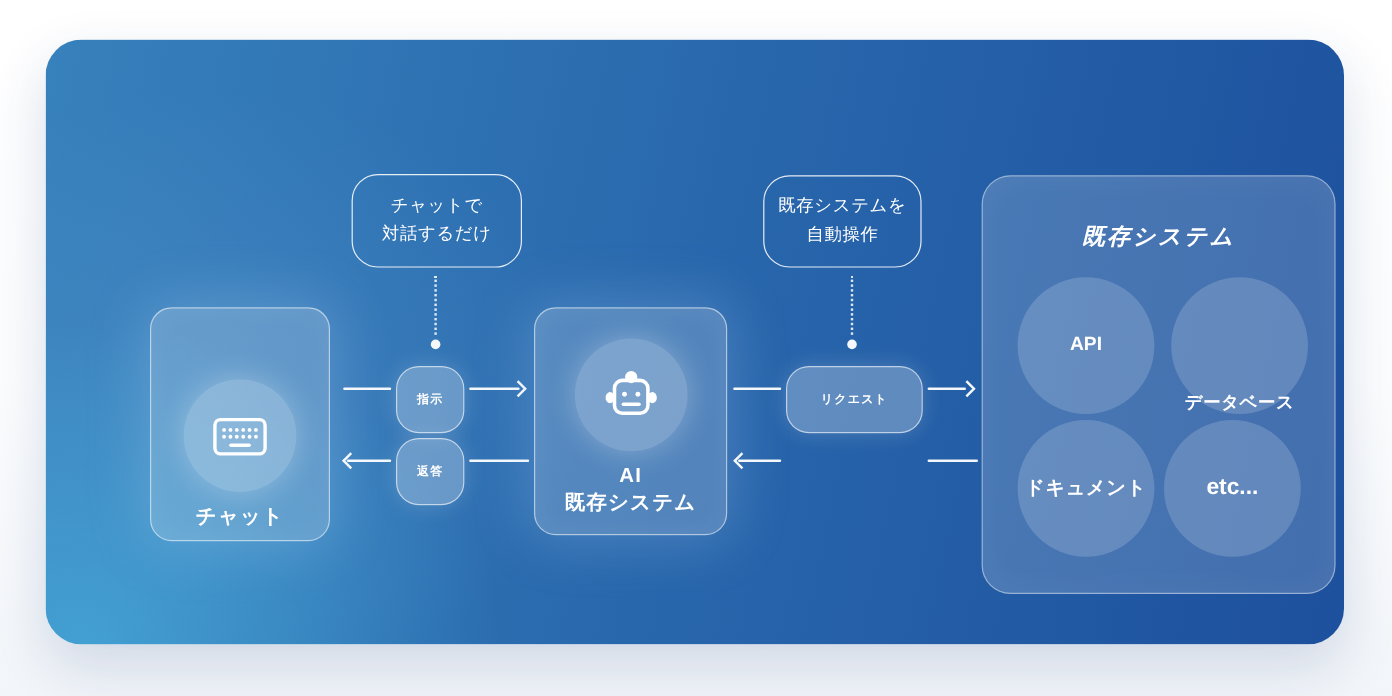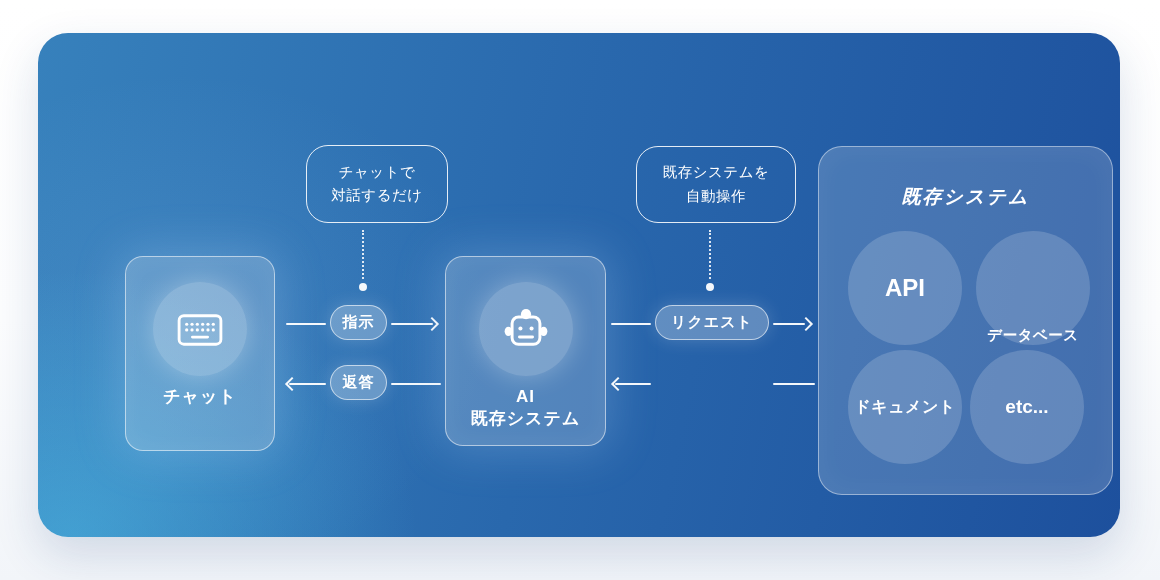--- a/index.html
+++ b/index.html
@@ -14,44 +14,44 @@
       radial-gradient(560px 430px at 3% 100%, rgba(80,192,232,0.52), rgba(80,192,232,0) 62%),
       radial-gradient(520px 420px at 13% 58%, rgba(140,195,240,0.16), rgba(140,195,240,0) 60%),
       linear-gradient(102deg, var(--card-left,#3781bc) 0%, var(--card-mid,#2968ad) 48%, var(--card-right,#1d509d) 100%);
     box-shadow:0 18px 45px rgba(26,62,125,0.16); }
 
   
   .node { position:absolute; border-radius:18px; background:rgba(255,255,255,0.20);
     border:1px solid rgba(255,255,255,0.55);
     box-shadow:0 0 46px 6px rgba(190,225,255,0.22), inset 0 0 24px rgba(255,255,255,0.06);
     display:flex; flex-direction:column; align-items:center; color:var(--text,#fff); }
-  .node-chat  { left:87px;  top:223px; width:150px; height:195px; padding-top:25px; }
+  .node-chat  { left:87px;  top:223px; width:150px; height:195px; padding-top:59px; }
   .node-agent { left:407px; top:223px; width:161px; height:190px; padding-top:25px; }
   .node-circle { width:94px; height:94px; border-radius:50%; background:rgba(255,255,255,0.24);
     box-shadow:0 0 26px rgba(255,255,255,0.30); display:flex; align-items:center; justify-content:center; }
   .node-label { margin-top:10px; font-size:17px; font-weight:bold; letter-spacing:1px;
     line-height:22px; text-align:center; }
 
   
   .callout { position:absolute; border:1.5px solid rgba(255,255,255,0.88); border-radius:22px;
     color:var(--text,#fff); font-size:14.5px; line-height:1.6; display:flex; flex-direction:column;
     align-items:center; justify-content:center; text-align:center; letter-spacing:0.5px; }
-  .callout-chat   { left:268px; top:112px; width:142px; height:78px; }
-  .callout-system { left:598px; top:113px; width:160px; height:77px; }
+  .callout-chat   { left:255px; top:112px; width:142px; height:78px; }
+  .callout-system { left:598px; top:113px; width:132px; height:77px; }
 
   .dotted { position:absolute; width:0; border-left:2px dotted rgba(255,255,255,0.85); }
   .dotted-1 { left:324px; top:197px; height:49px; }
   .dotted-2 { left:671px; top:197px; height:49px; }
   .end-dot { position:absolute; width:8px; height:8px; border-radius:50%; background:rgba(255,255,255,0.95); }
   .end-dot-1 { left:321px; top:250px; }
   .end-dot-2 { left:668px; top:250px; }
 
   
-  .pill { position:absolute; height:35px; border-radius:19px; background:rgba(255,255,255,0.27);
-    border:1px solid rgba(255,255,255,0.60); color:var(--text,#fff); font-size:15px; font-weight:bold;
+  .pill { position:absolute; height:56px; border-radius:19px; background:rgba(255,255,255,0.27);
+    border:1px solid rgba(255,255,255,0.60); color:var(--text,#fff); font-size:10px; font-weight:bold;
     display:flex; align-items:center; justify-content:center; letter-spacing:1px;
     box-shadow:0 0 18px rgba(255,255,255,0.18); }
   .pill-instruction { left:292px; top:272px; width:57px;  }
   .pill-reply       { left:292px; top:332px; width:57px;text-align:right;  }
   .pill-request     { left:617px; top:272px; width:114px; }
   .pill-response    { left:617px; top:332px; width:114px; }
 
   .hline { position:absolute; height:2px; background:rgba(255,255,255,0.95); border-radius:1px; }
   .l1 { left:248px; top:290px; width:40px; }
   .l2 { left:353px; top:290px; width:42px; }
@@ -71,21 +71,21 @@
   .a4 { left:575px; top:346px; }  
 
   
   .panel { position:absolute; left:780px; top:113px; width:295px; height:349px; border-radius:24px;
     background:rgba(255,255,255,0.17); border:1px solid rgba(255,255,255,0.45);
     box-shadow:inset 0 0 30px rgba(255,255,255,0.05); color:var(--text,#fff); }
   .panel-title { margin-top:37px; text-align:center; font-size:19px; font-weight:bold; letter-spacing:2px;font-style:italic; }
   .sys-circle { position:absolute; width:114px; height:114px; border-radius:50%;
     background:rgba(255,255,255,0.17); display:flex; align-items:center; justify-content:center;
     color:var(--text,#fff); font-weight:bold; text-align:center; }
-  .sc1 { left:29px;  top:84px;  font-size:24px; }
+  .sc1 { left:29px;  top:84px;  font-size:16px; }
   .sc2 { left:157px; top:84px;  font-size:14.5px; letter-spacing:0.5px;align-items:flex-end; }
   .sc3 { left:29px;  top:203px; font-size:16px; letter-spacing:0.5px; }
   .sc4 { left:151px; top:203px; font-size:19px; }
 
   svg { display:block; }
 </style>
 </head>
 <body>
 
 <div class="stage">

